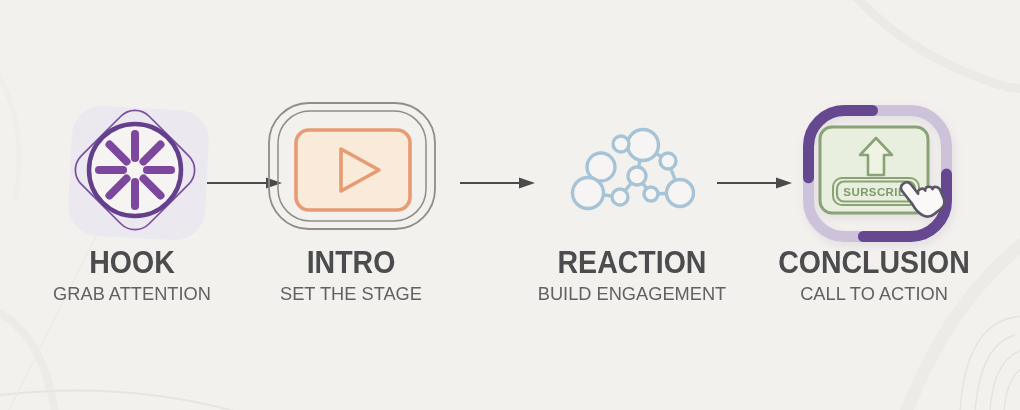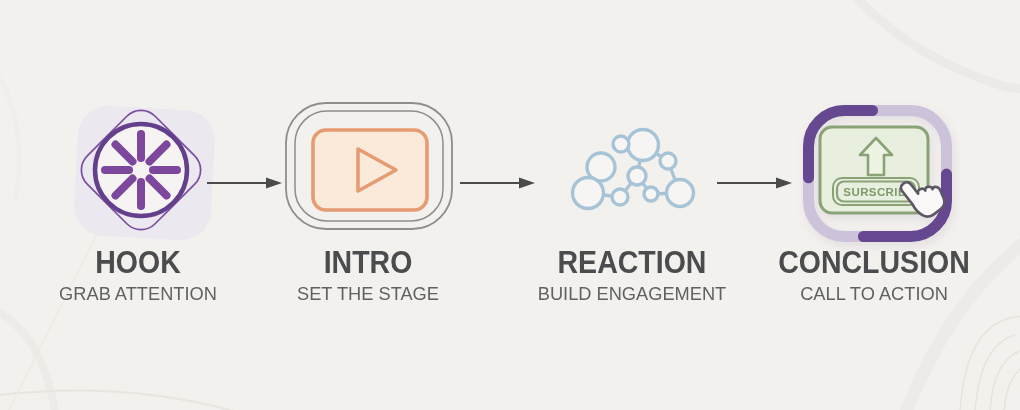--- a/index.html
+++ b/index.html
@@ -39,21 +39,21 @@
     <path d="M960,412 Q965,330 1010,318 Q1036,312 1042,332" stroke="#e6e3de" stroke-width="1.4" fill="none"></path>
     <path d="M975,412 Q980,345 1015,335" stroke="#e6e3de" stroke-width="1.4" fill="none"></path>
     <path d="M990,412 Q993,360 1022,350" stroke="#e6e3de" stroke-width="1.4" fill="none"></path>
     <path d="M1004,412 Q1007,372 1028,365" stroke="#e6e3de" stroke-width="1.4" fill="none"></path>
     <path d="M-10,308 Q42,330 55,412" stroke="#edebe7" stroke-width="8" fill="none"></path>
     <path d="M-15,397 Q120,378 245,414" stroke="#e8e5e0" stroke-width="2" fill="none"></path>
     <path d="M8,412 L98,232" stroke="#eceae5" stroke-width="2" fill="none" opacity="0.7"></path>
     <path d="M-10,60 Q30,120 15,200" stroke="#eeece8" stroke-width="5" fill="none" opacity="0.6"></path>
   </svg>
 
-  <div class="step layer" style="left:18px">
+  <div class="step layer" style="left:12px">
     <svg class="step-icon" style="left:43px;top:93px" width="160" height="152" viewBox="0 0 160 152">
       <rect x="15" y="15" width="137" height="130" rx="30" fill="#ebe8ef" transform="rotate(3 83 80)"></rect>
       <rect x="32" y="29" width="96" height="96" rx="20" transform="rotate(45 80 77)" fill="none" stroke="#7a4f9f" stroke-width="1.7"></rect>
       <circle cx="80" cy="77" r="46" fill="#f6f4f2" stroke="#64408c" stroke-width="4.5"></circle>
       <g stroke="#7c479d" stroke-width="8" stroke-linecap="round">
         <line x1="92" y1="77" x2="116" y2="77"></line>
         <line x1="88.5" y1="85.5" x2="105.5" y2="102.5"></line>
         <line x1="80" y1="89" x2="80" y2="113"></line>
         <line x1="71.5" y1="85.5" x2="54.5" y2="102.5"></line>
         <line x1="68" y1="77" x2="44" y2="77"></line>
@@ -64,21 +64,21 @@
     </svg>
     <div class="step-title">HOOK</div>
     <div class="step-subtitle">GRAB ATTENTION</div>
   </div>
 
   <svg class="flow-arrow layer" style="left:205px" width="80" height="16" viewBox="0 0 80 16">
     <line x1="2" y1="8" x2="64" y2="8" stroke="#4b4b4b" stroke-width="2"></line>
     <path d="M61,2.5 L77,8 L61,13.5 Z" fill="#4b4b4b"></path>
   </svg>
 
-  <div class="step layer" style="left:248px">
+  <div class="step layer" style="left:231px">
     <svg class="step-icon" style="left:35px;top:100px" width="172" height="132" viewBox="0 0 172 132">
       <rect x="3" y="3" width="166" height="126" rx="40" fill="none" stroke="#8e8d8b" stroke-width="1.8"></rect>
       <rect x="12" y="11" width="148" height="110" rx="32" fill="none" stroke="#8e8d8b" stroke-width="1.5"></rect>
       <rect x="30" y="30" width="114" height="80" rx="13" fill="#faeada" stroke="#e69b73" stroke-width="3.6"></rect>
       <path d="M75,49 L113,70 L75,91 Z" fill="none" stroke="#e69b73" stroke-width="3.6" stroke-linejoin="round"></path>
     </svg>
     <div class="step-title">INTRO</div>
     <div class="step-subtitle">SET THE STAGE</div>
   </div>
 

